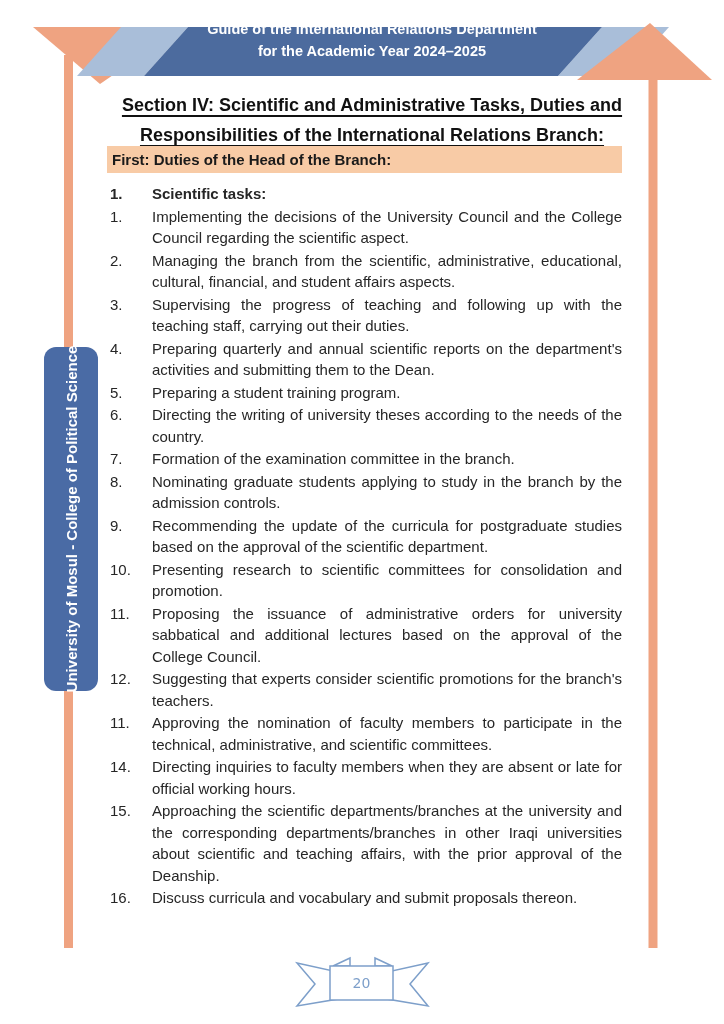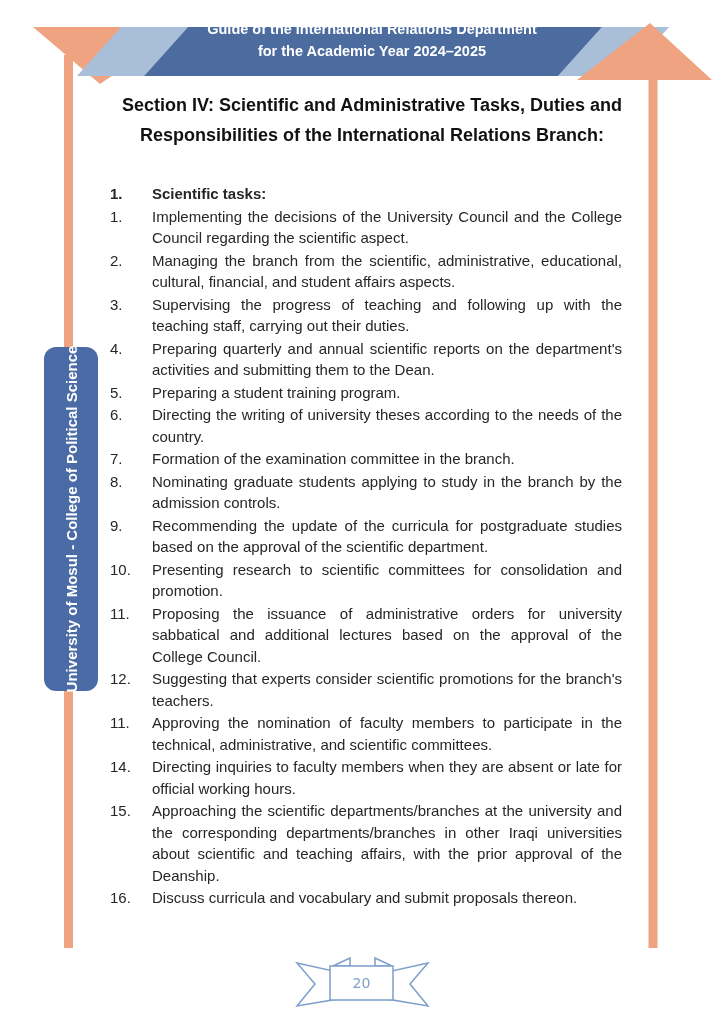--- a/index.html
+++ b/index.html
@@ -12,21 +12,21 @@
   svg.deco{position:absolute;left:0;top:0;z-index:0;}
   .banner-text{
     position:absolute;left:172px;top:18px;width:400px;z-index:2;
     text-align:center;color:#ffffff;font-weight:bold;font-size:14.5px;line-height:22px;
   }
   .doc-title{
     position:absolute;left:100px;top:90px;width:524px;z-index:2;
     text-align:center;font-weight:bold;font-size:18px;line-height:30px;color:#111111;
   }
   .doc-title span{
-    text-decoration-thickness:2px;text-underline-offset:4px;margin-left:20px;
+    text-decoration:underline;text-decoration-thickness:2px;text-underline-offset:4px;margin-left:20px;
   }
   .section-bar{
     position:absolute;left:107px;top:146px;width:515px;height:27px;z-index:2;
     background:#f8cba6;display:flex;align-items:center;
     font-weight:bold;font-size:15px;color:#1a1a1a;padding-left:5px;box-sizing:border-box;
   }
   .task-list{
     position:absolute;left:110px;top:183px;width:512px;z-index:2;
     font-size:15px;line-height:21.5px;
   }
@@ -80,20 +80,23 @@
   <div class="banner-text">
     <div>Guide of the International Relations Department</div>
     <div>for the Academic Year 2024–2025</div>
   </div>
 
   <div class="doc-title">
     <div><span>Section IV: Scientific and Administrative Tasks, Duties and</span></div>
     <div><span>Responsibilities of the International Relations Branch:</span></div>
   </div>
 
+  <div class="section-bar">
+    <span>First: Duties of the Head of the Branch:</span>
+  </div>
 
   <div class="task-list">
     <div class="row header-row">
       <span class="num">1.</span>
       <span class="txt" style="text-align:left;">Scientific tasks:</span>
     </div>
 
     <div class="row">
       <span class="num">1.</span>
       <span class="txt">Implementing the decisions of the University Council and the College Council regarding the scientific aspect.</span>

